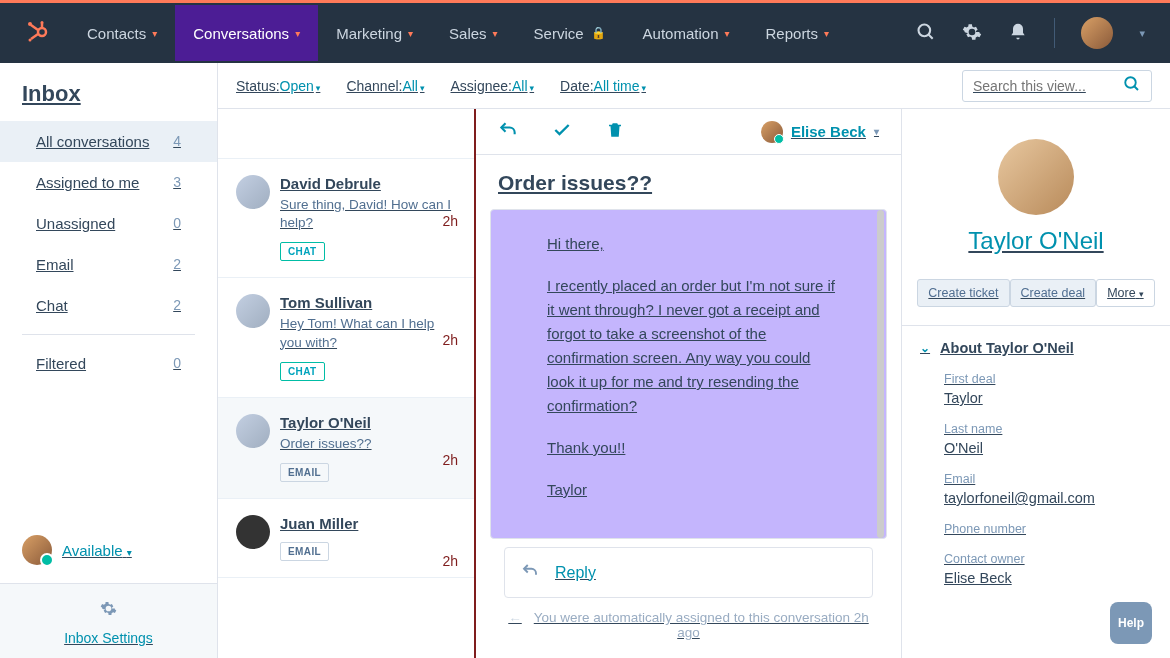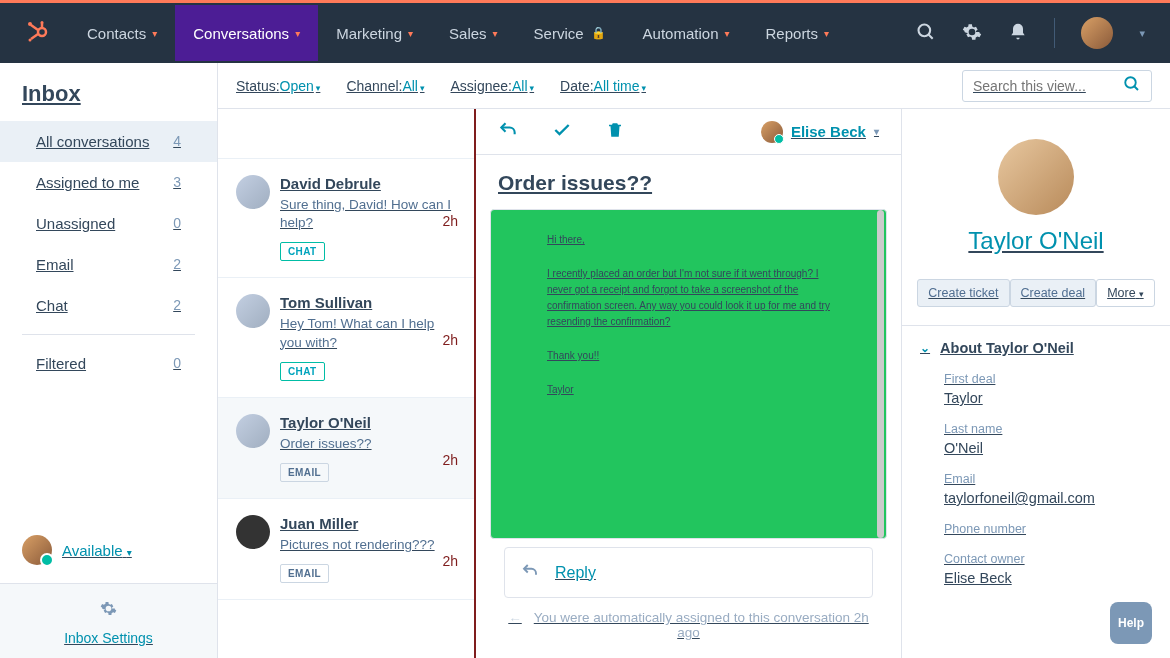--- a/index.html
+++ b/index.html
@@ -54,21 +54,21 @@
 
   .detail { flex:1; display:flex; }
   .message-pane { flex:1; border-right:1px solid #dfe3eb; display:flex; flex-direction:column; position:relative; }
   .msg-toolbar { height: 46px; border-bottom:1px solid #dfe3eb; display:flex; align-items:center; padding: 0 22px; gap: 34px; }
   .msg-action { color:#0091ae; cursor:pointer; }
   .assign-to { margin-left:auto; display:flex; align-items:center; gap:8px; color:#0091ae; font-size:15px; font-weight:600; cursor:pointer; }
   .assign-avatar { width:22px; height:22px; border-radius:50%; background:linear-gradient(135deg,#d9a066,#8a5a3a); position:relative; }
   .assign-avatar::after { content:""; position:absolute; bottom:-1px; right:-1px; width:8px; height:8px; border-radius:50%; background:#00bda5; border:1.5px solid #fff; }
   .subject { font-size:21px; font-weight:700; color:#33475b; padding: 16px 22px 14px; }
   .msg-body-wrap { flex:1; padding: 0 14px; overflow:hidden; position:relative; }
-  .msg-card { border:1px solid #dfe3eb; border-radius:4px; padding: 22px 48px 6px 56px; font-size:10px; line-height:1.6; color:#33475b; background:#22c55e; height: 330px; position:relative; }
+  .msg-card { border:1px solid #dfe3eb; border-radius:4px; padding: 22px 48px 6px 56px; font-size:15px; line-height:1.6; color:#33475b; background:#c4b5fd; height: 330px; position:relative; }
   .msg-card .para { margin-bottom: 18px; }
   .scrollbar { position:absolute; right:2px; top:0; bottom:0; width:7px; background:#ccc; border-radius:4px; }
   .reply-bar { border-top:1px solid #dfe3eb; cursor:pointer; margin: 8px 14px 0; padding: 14px 16px; display:flex; align-items:center; gap:16px; border:1px solid #dfe3eb; border-radius:4px; }
   .reply-label { color:#0091ae; font-size:16px; font-weight:500; }
   .assign-note { text-align:center; color:#99acc2; font-size:13.5px; padding:12px; }
   .assign-note .arrow { margin-right:12px; color:#cbd6e2; }
 
   .right-panel { width: 268px; background:#fff; padding: 0; overflow:hidden; display:flex; flex-direction:column; }
   .contact-header { text-align:center; padding: 30px 10px 14px; }
   .contact-avatar { width: 76px; height: 76px; border-radius:50%; background:linear-gradient(135deg,#e8c8a0,#b88a5a); margin: 0 auto 12px; display:block; }
@@ -233,21 +233,20 @@
             <div class="convo-name">Taylor O'Neil</div>
             <div class="convo-preview">Order issues??</div>
             <span class="chip chip-email">EMAIL</span>
           </div>
           <span class="convo-time">2h</span>
         </div>
         <div class="convo">
           <span class="convo-avatar" style="background:#333"></span>
           <div class="convo-body">
             <div class="convo-name">Juan Miller</div>
-            <div class="convo-preview">Pictures not rendering???</div>
             <span class="chip chip-email">EMAIL</span>
           </div>
           <span class="convo-time">2h</span>
         </div>
       </div>
 
       <div class="detail">
         <div class="message-pane">
           <div class="msg-toolbar">
             <span class="msg-action"><svg width="20" height="20" viewBox="0 0 24 24" fill="none" stroke="currentColor" stroke-width="2.5">

